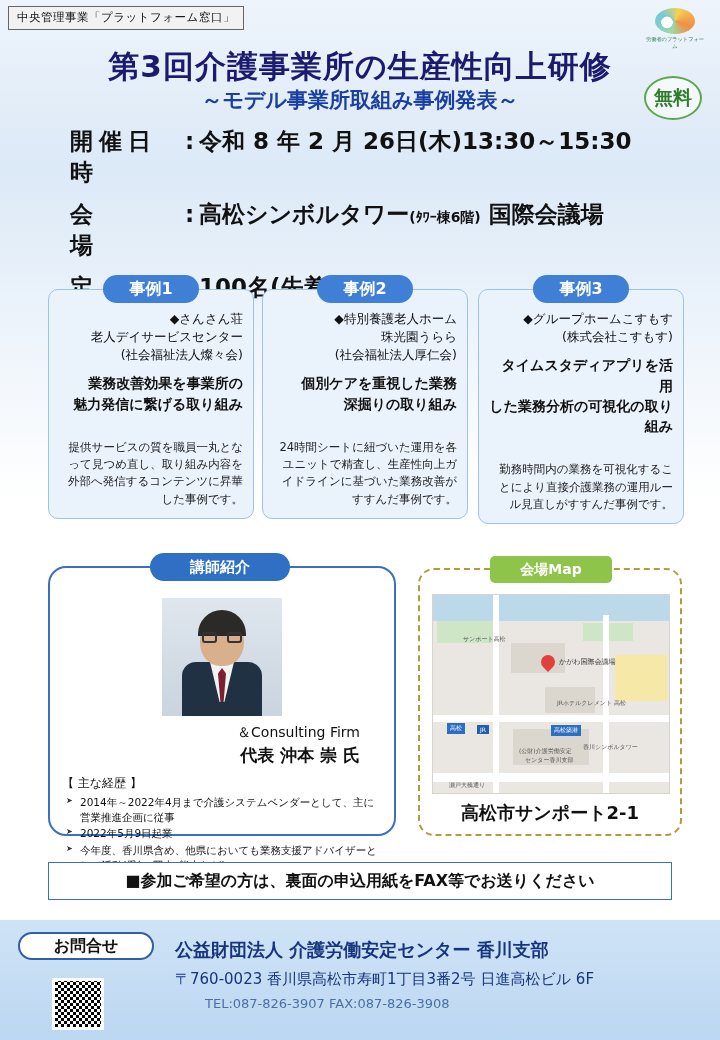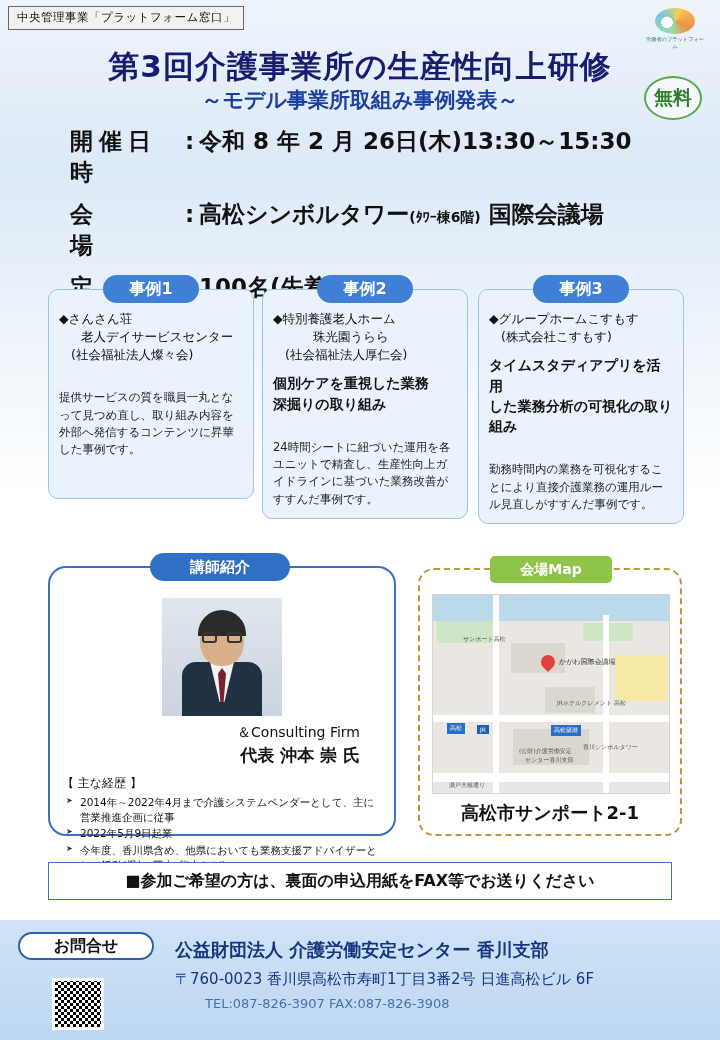--- a/index.html
+++ b/index.html
@@ -66,21 +66,21 @@
   .info {
     position:absolute; left:70px; top:126px; width:600px;
     color:#111; font-family:"DejaVu Sans", sans-serif;
   }
   .info .row { display:flex; align-items:baseline; margin-bottom:11px; font-size:23px; font-weight:bold; }
   .info .lbl { width:115px; letter-spacing:6px; }
   .info .colon { width:14px; }
   .info .val { flex:1; }
   .info .val .small { font-size:14px; }
   
-  .cases { position:absolute; left:0; top:275px; width:576px; height:265px; }
+  .cases { position:absolute; left:0; top:275px; width:576px; height:265px;text-align:right; }
   .case { position:absolute; width:206px; }
   .case1 { left:48px; }
   .case2 { left:262px; }
   .case3 { left:478px; }
   .case-tag {
     width:96px; height:28px; margin:0 auto;
     background:#3f7fd6; color:#fff;
     border-radius:14px/14px;
     font-size:16px; font-weight:bold;
     display:flex; align-items:center; justify-content:center;
@@ -265,20 +265,22 @@
   <div class="cases">
 
     <div class="case case1">
       <div class="case-tag">事例1</div>
       <div class="case-body">
         <div class="case-head">
           <div>◆さんさん荘</div>
           <div class="ind1">老人デイサービスセンター</div>
           <div class="ind2">(社会福祉法人燦々会)</div>
         </div>
+        <div class="case-title" style="white-space:pre-line">業務改善効果を事業所の
+魅力発信に繋げる取り組み</div>
         <div class="case-desc">提供サービスの質を職員一丸となって見つめ直し、取り組み内容を外部へ発信するコンテンツに昇華した事例です。</div>
       </div>
     </div>
 
     <div class="case case2">
       <div class="case-tag">事例2</div>
       <div class="case-body">
         <div class="case-head">
           <div>◆特別養護老人ホーム</div>
           <div class="ind3">珠光園うらら</div>

